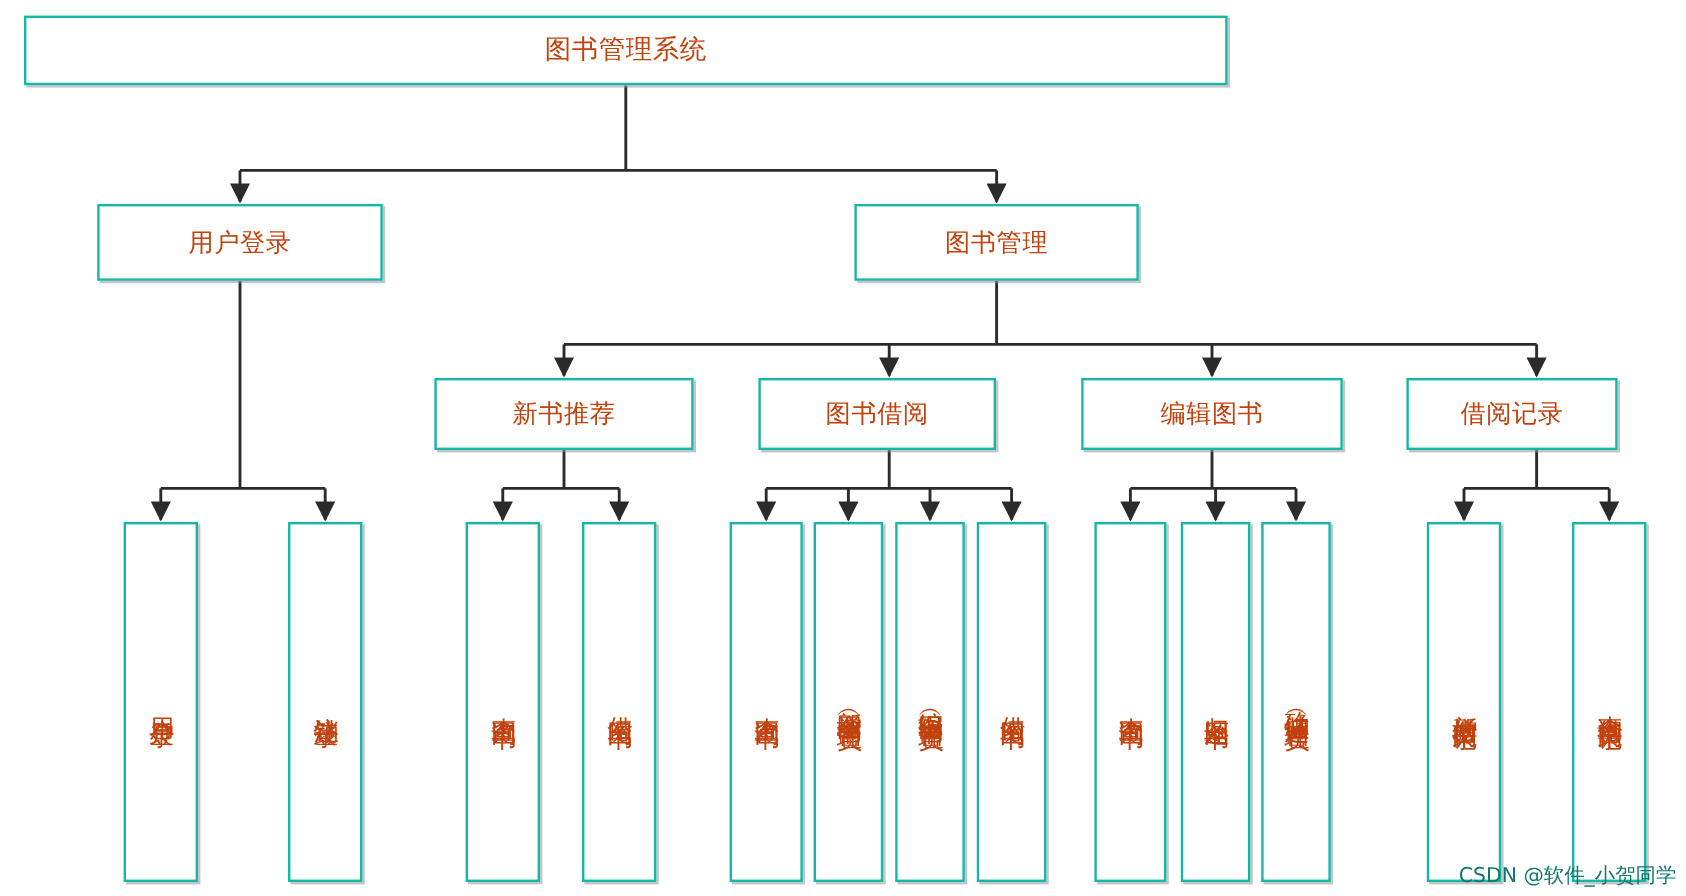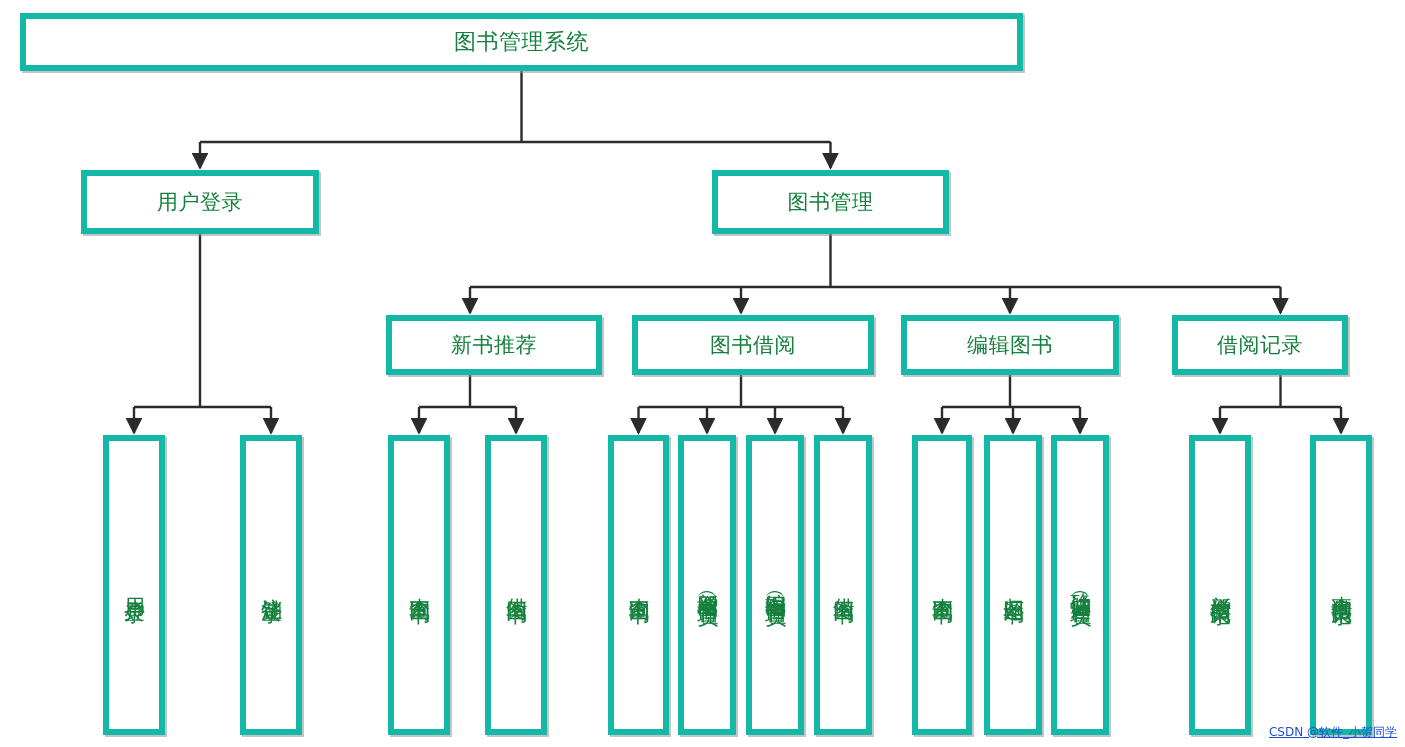--- a/index.html
+++ b/index.html
@@ -22,26 +22,26 @@
     left: 0;
     top: 0;
     width: 1405px;
     height: 747px;
     pointer-events: none;
   }
   .node {
     position: absolute;
     box-sizing: border-box;
     background: #ffffff;
-    border: 6px solid #14b8a6;
+    border: 2px solid #14b8a6;
     box-shadow: 2px 2px 0 0 rgba(150,150,150,0.55);
     display: flex;
     align-items: center;
     justify-content: center;
-    color: #15803d;
+    color: #c2410c;
     z-index: 2;
   }
   .node .label {
     text-align: center;
     line-height: 1.15;
   }
   
   .node.h .label {
     font-size: 21px;
     letter-spacing: 0.5px;
@@ -61,26 +61,25 @@
     font-size: 21px;
     line-height: 1.22;
     letter-spacing: 2px;
     max-height: 260px;
     white-space: normal;
   }
   .watermark {
     position: absolute;
     right: 8px;
     bottom: 6px;
-    font-size: 12px;
-    color: #1d4ed8;
+    font-size: 17px;
+    color: #0f766e;
     z-index: 5;
     white-space: nowrap;
     font-family: "DejaVu Sans", "Liberation Sans", sans-serif;
-    text-decoration: underline;
   }
 </style>
 </head>
 <body>
 
 <div id="canvas">
 
   <svg id="edges" viewBox="0 0 1405 747" xmlns="http://www.w3.org/2000/svg">
     <defs>
       <marker id="arrow" viewBox="0 0 10 10" refX="9" refY="5" markerWidth="7" markerHeight="7" orient="auto-start-reverse">
@@ -127,24 +126,24 @@
   <div id="nodes-layer">
       <div class="node h root" style="left: 20px; top: 13px; width: 1003px; height: 58px;">
         <div class="label">图书管理系统</div>
       </div>
       <div class="node h" style="left: 81px; top: 170px; width: 238px; height: 64px;">
         <div class="label">用户登录</div>
       </div>
       <div class="node h" style="left: 712px; top: 170px; width: 237px; height: 64px;">
         <div class="label">图书管理</div>
       </div>
-      <div class="node h" style="left: 362px; top: 315px; width: 216px; height: 60px; margin-left: 24px;">
+      <div class="node h" style="left: 362px; top: 315px; width: 216px; height: 60px;">
         <div class="label">新书推荐</div>
       </div>
-      <div class="node h" style="left: 632px; top: 315px; width: 242px; height: 60px;">
+      <div class="node h" style="left: 632px; top: 315px; width: 198px; height: 60px;">
         <div class="label">图书借阅</div>
       </div>
       <div class="node h" style="left: 901px; top: 315px; width: 218px; height: 60px;">
         <div class="label">编辑图书</div>
       </div>
       <div class="node h" style="left: 1172px; top: 315px; width: 176px; height: 60px;">
         <div class="label">借阅记录</div>
       </div>
       <div class="node v" style="left: 103px; top: 435px; width: 62px; height: 300px;">
         <div class="label">用户登录</div>

